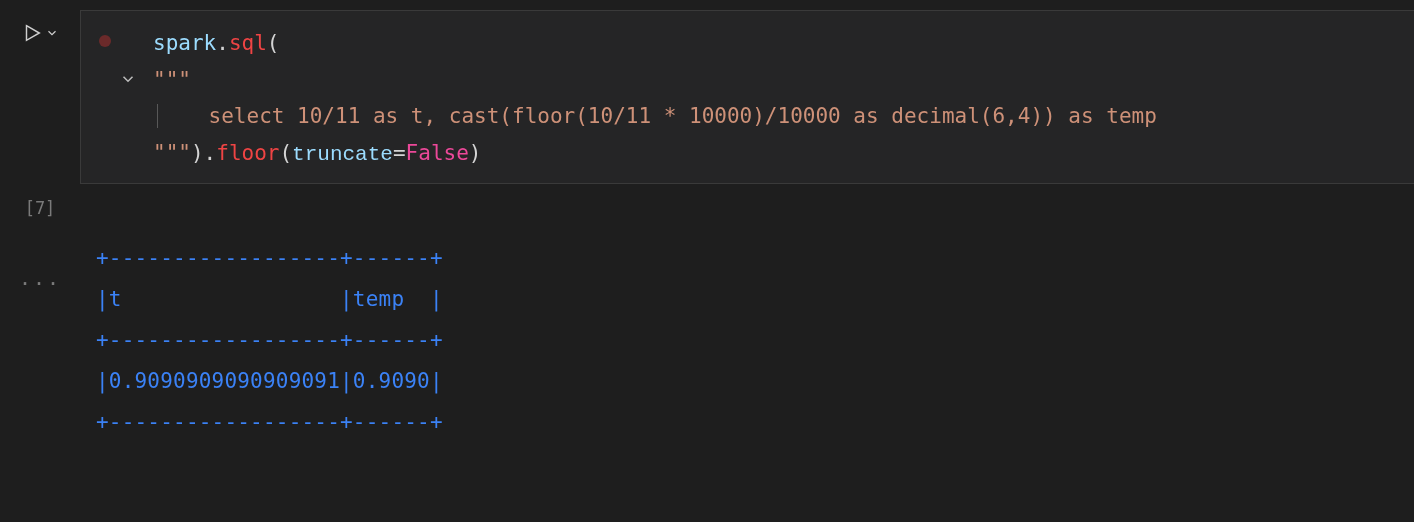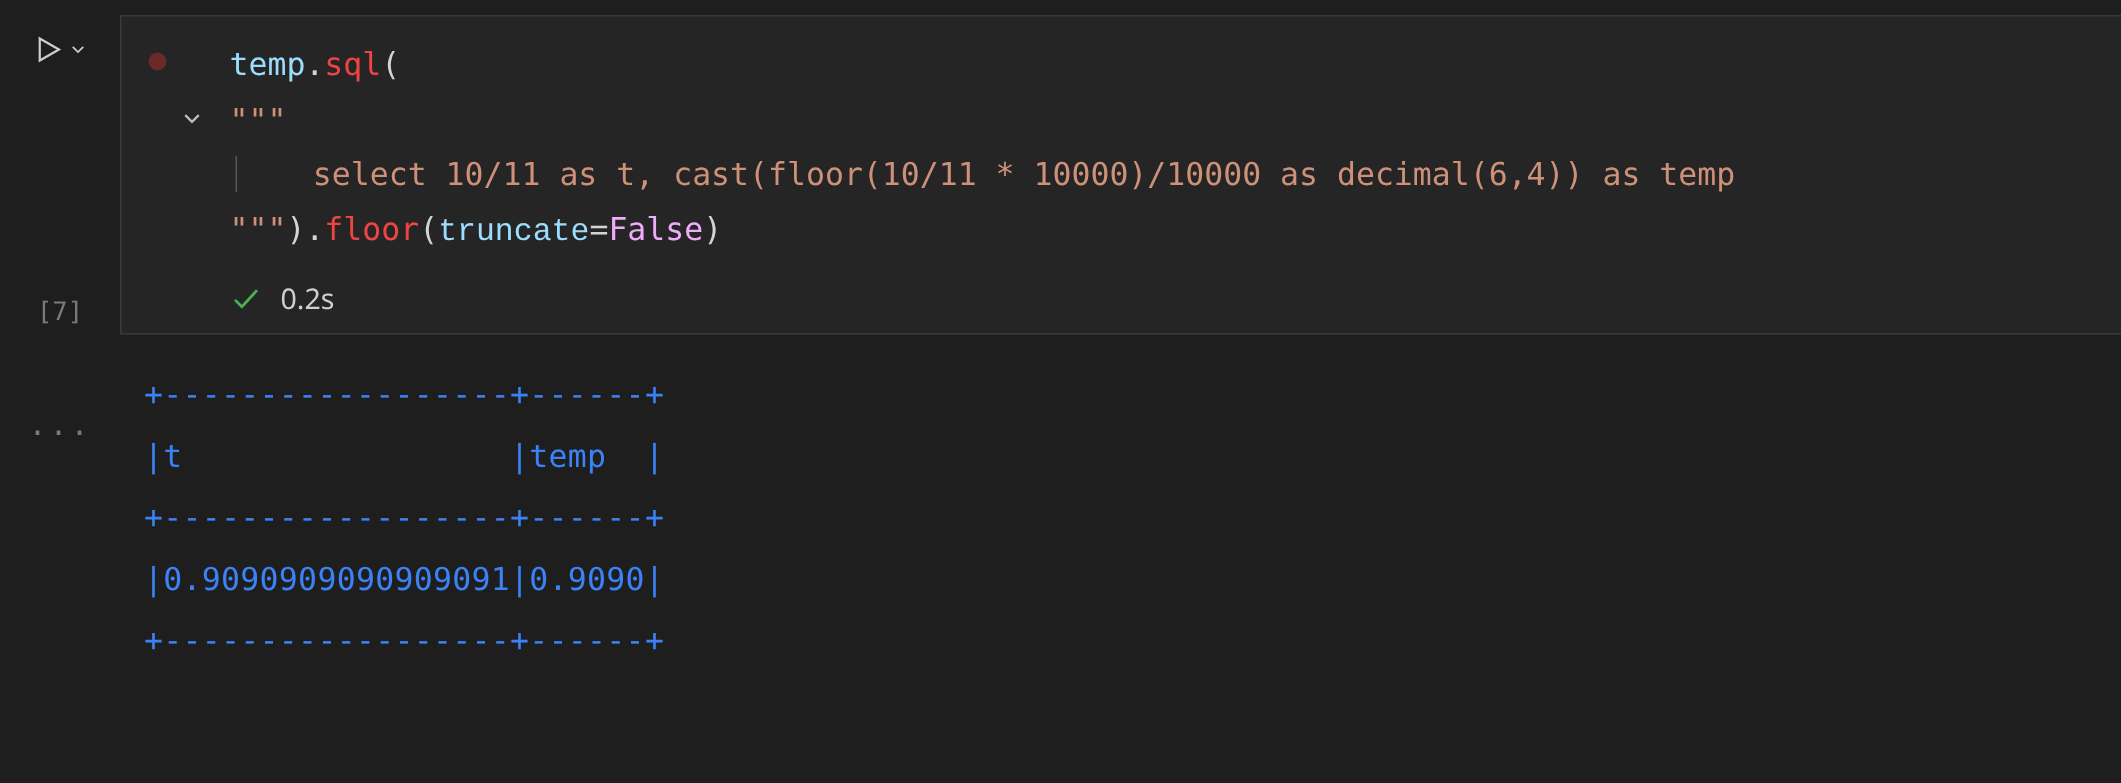--- a/index.html
+++ b/index.html
@@ -77,21 +77,21 @@
   .code-area {
     margin-left: 56px;
     line-height: 1.74;
     white-space: pre;
   }
   .tok-var   { color: #9cdcfe; }
   .tok-punc  { color: #d4d4d4; }
   .tok-func  { color: #ef4444; }
   .tok-str   { color: #ce9178; }
   .tok-param { color: #9cdcfe; font-family: Liberation Mono, monospace; }
-  .tok-const { color: #f0abfc; }
+  .tok-const { color: #ec4899; }
   .fold-guide {
     border-left: 1px solid #585858;
     padding-left: 0;
     margin-left: 4px;
     text-align: right;
   }
   .status-line {
     margin-left: 56px;
     margin-top: 12px;
     display: flex;
@@ -141,33 +141,25 @@
     </div>
 
     <div class="cell-body">
       <div class="breakpoint"></div>
       <div class="fold-chevron">
         <svg width="18" height="18" viewBox="0 0 24 24" fill="none" stroke="#bdbdbd" stroke-width="2">
           <polyline points="6 9 12 15 18 9"></polyline>
         </svg>
       </div>
 
-      <div class="code-area"><span class="tok-var">temp</span><span class="tok-punc">.</span><span class="tok-func">sql</span><span class="tok-punc">(</span>
+      <div class="code-area"><span class="tok-var">spark</span><span class="tok-punc">.</span><span class="tok-func">sql</span><span class="tok-punc">(</span>
 <span class="tok-str">"""</span>
 <span class="fold-guide"><span class="tok-str">    </span><span class="tok-str">select 10/11 as t, cast(floor(10/11 * 10000)/10000 as decimal(6,4)) as temp</span></span>
 <span class="tok-str">"""</span><span class="tok-punc">).</span><span class="tok-func">floor</span><span class="tok-punc">(</span><span class="tok-param">truncate</span><span class="tok-punc">=</span><span class="tok-const">False</span><span class="tok-punc">)</span></div>
 
-      <div class="status-line">
-        <span class="check-icon">
-          <svg width="22" height="22" viewBox="0 0 24 24" fill="none" stroke="#4caf50" stroke-width="2">
-            <polyline points="4 13 9 18 20 6"></polyline>
-          </svg>
-        </span>
-        <span class="status-time">0.2s</span>
-      </div>
     </div>
   </div>
 
   <div class="output-row">
     <div class="gutter">
       <div class="ellipsis">...</div>
     </div>
     <div class="output-body"><span>+------------------+------+</span>
 <span>|t                 |temp  |</span>
 <span>+------------------+------+</span>

